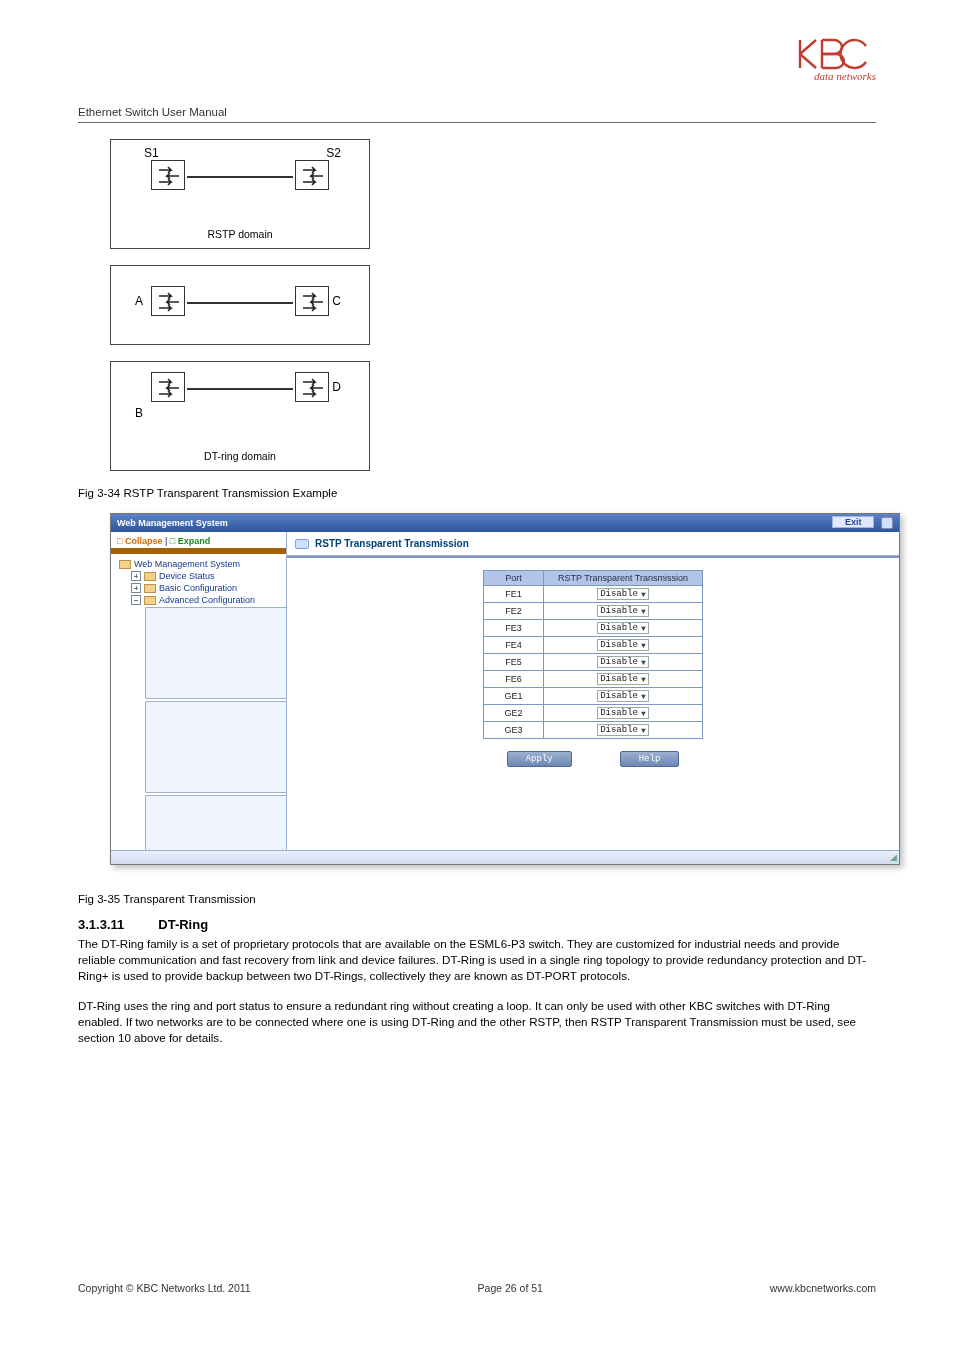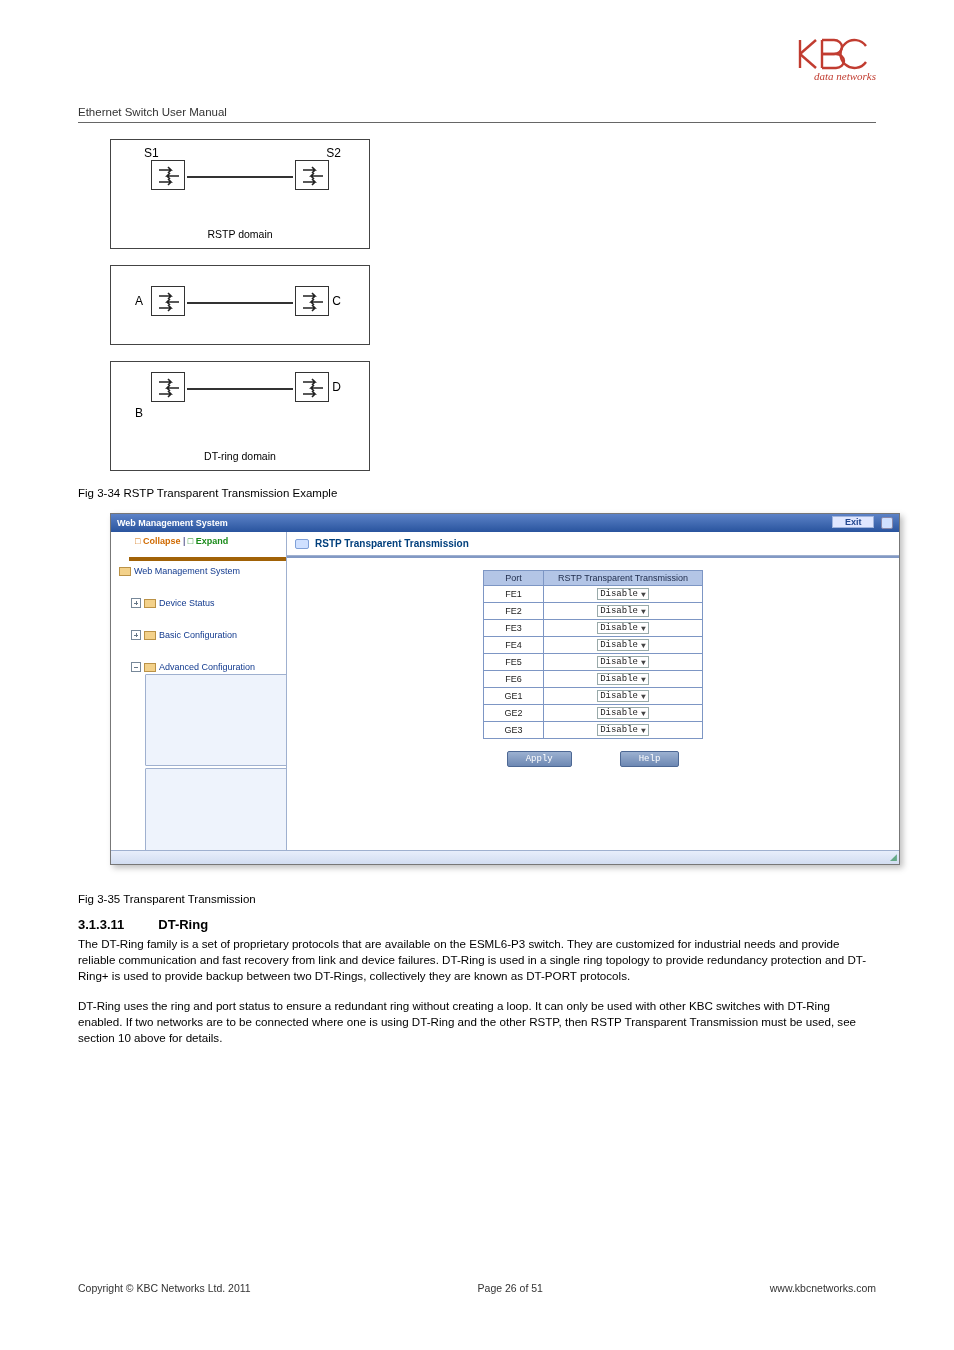--- a/index.html
+++ b/index.html
@@ -32,25 +32,25 @@
 
   .fig-caption { font-size: 11.5px; margin-top: 8px; }
 
   
   .webui-wrap { margin: 14px 0 6px 32px; width: 790px; border:1px solid #777; background:#fff; box-shadow: 3px 3px 6px rgba(0,0,0,0.25); }
   .webui-titlebar { background: linear-gradient(#5c82c7,#29549e); color:#fff; font-size:9px; font-weight:bold; padding:3px 6px; display:flex; justify-content:space-between; align-items:center; }
   .exitbox{ background:#e0e7ff; color:#22478f; font-size:9px; padding:0 12px; border:1px solid #9fb3dd; }
   .ie-icon{ display:inline-block; width:12px; height:12px; border:1px solid #88a; border-radius:2px; background:#cfe0ff; vertical-align:middle; margin-left:4px;}
   .webui-body { display:flex; height: 318px; background:#fff; }
   .sidebar { width: 176px; border-right:1px solid #9fb0cf; background:#fff; font-size:9px; color:#0a0a5a; padding:2px 0; overflow:hidden; }
-  .collapse-row{ padding: 2px 6px 11px 6px; border-bottom:4px solid #a16207;margin-left:18px;}
+  .collapse-row{ padding: 2px 6px 2px 6px; border-bottom:6px solid #a16207;}
   .collapse-row .c{ color:#d06a00; font-weight:bold;} .collapse-row .e{ color:#1a8b1a; font-weight:bold;}
   .tree { padding: 4px 4px 4px 6px; }
   .tree .item { display:flex; align-items:center; gap:3px; padding:1px 0 1px 2px; white-space:nowrap; color:#123a8e; }
-  .tree .sub { padding-left: 14px; margin-top: 20px; }
+  .tree .sub { padding-left: 14px; }
   .tree .sub2 { padding-left: 28px; }
   .ticon{ width:10px; height:10px; display:inline-block; }
   .ticon.plus{ border:1px solid #789; background:#fff; position:relative;}
   .ticon.plus::before{content:""; position:absolute; left:2px; right:2px; top:4px; height:1px; background:#678;}
   .ticon.plus::after{content:""; position:absolute; top:2px; bottom:2px; left:4px; width:1px; background:#678;}
   .ticon.minus{ border:1px solid #789; background:#fff; position:relative;}
   .ticon.minus::before{content:""; position:absolute; left:2px; right:2px; top:4px; height:1px; background:#678;}
   .ticon.folder{ background:#f3d18a; border:1px solid #bb9246; width:12px; height:9px; }
   .ticon.page{ background:#eef3fc; border:1px solid #9fb0cf; width:9px; height:11px; border-radius:1px;}
 

